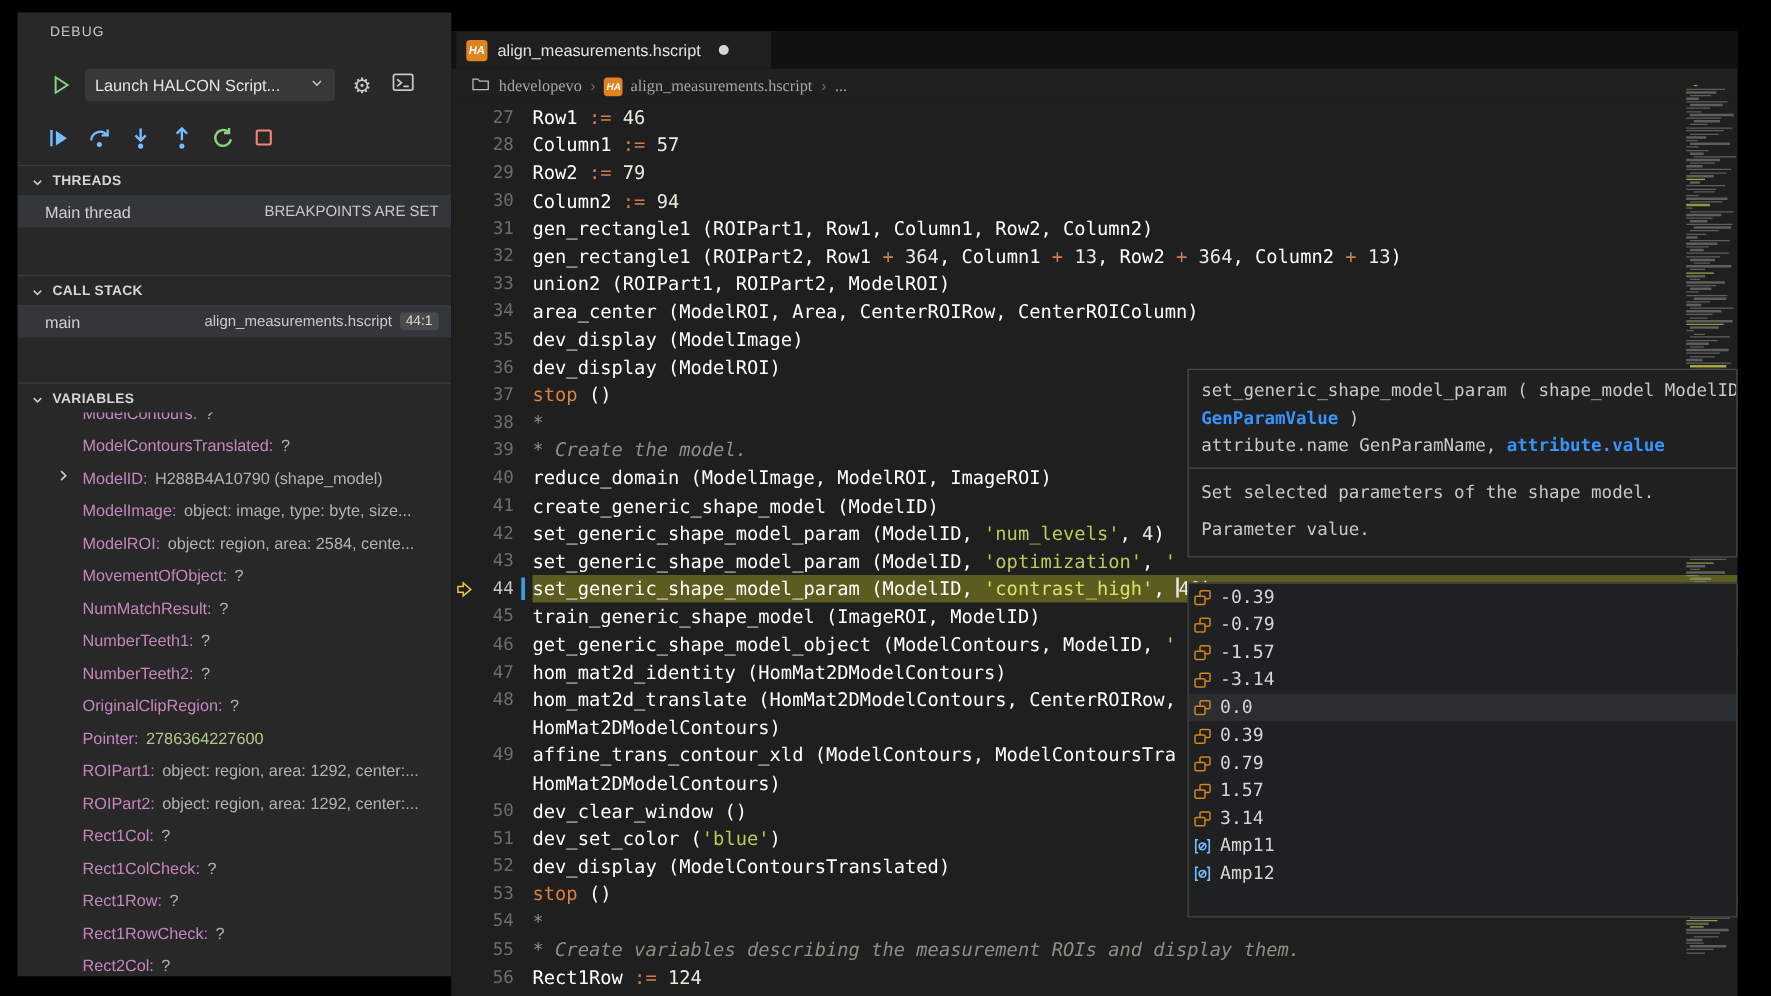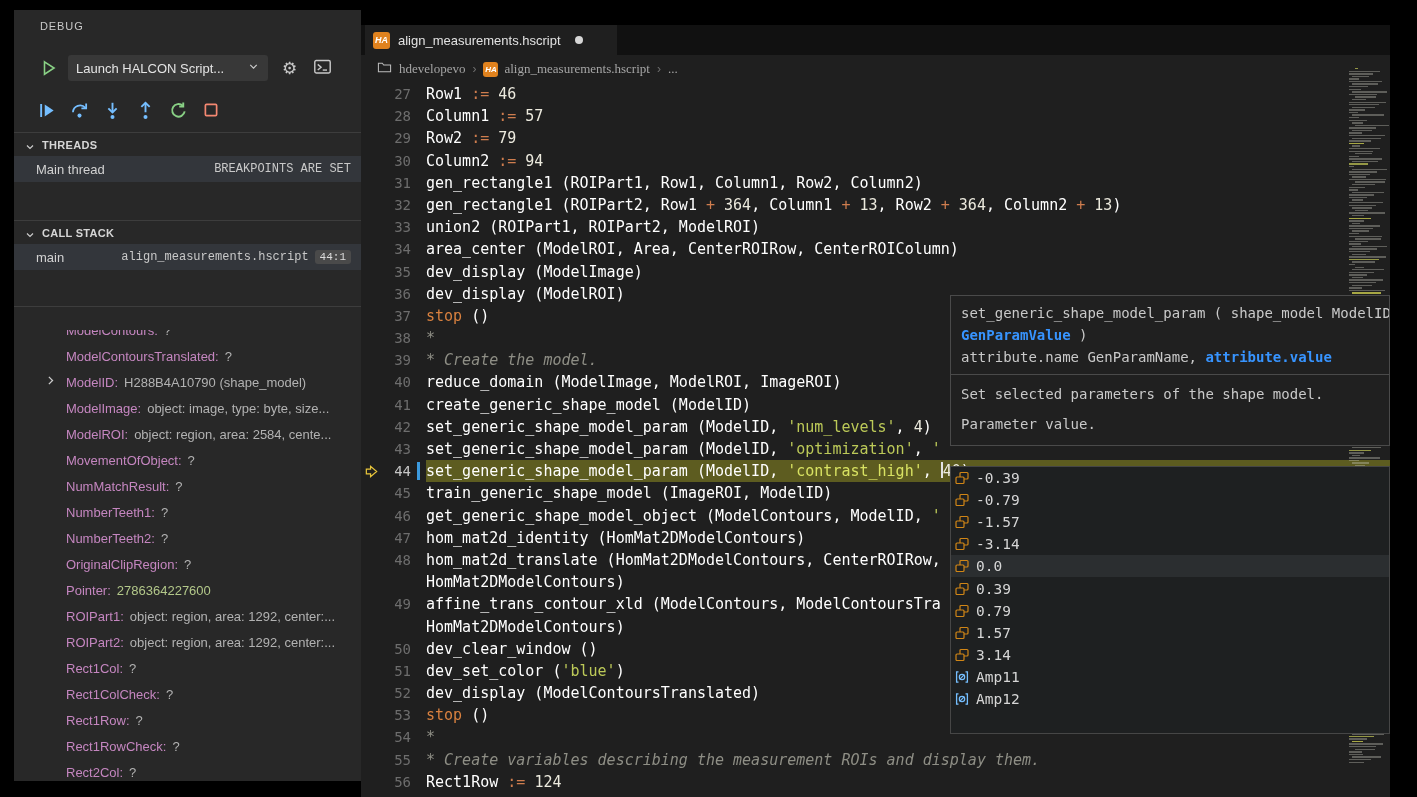--- a/index.html
+++ b/index.html
@@ -18,21 +18,21 @@
   .console-ic{margin-left:16px;cursor:pointer;}
   .stepbar{position:absolute;left:22px;top:86px;height:28px;display:flex;gap:13px;align-items:center;}
   .dbg-btn{width:20px;height:20px;cursor:pointer;display:flex;align-items:center;justify-content:center;}
   .sb-div{position:absolute;left:0;width:347px;height:1px;background:#3d3d3d;}
   .sec-hdr{position:absolute;left:0;width:347px;height:22px;display:flex;align-items:center;cursor:pointer;}
   .sec-hdr .chev{margin-left:10px;width:12px;height:12px;}
   .sec-hdr .txt{margin-left:6px;font-size:11px;font-weight:bold;color:#d6d6d6;letter-spacing:.3px;}
   .sel-row{position:absolute;left:0;width:347px;height:26px;background:#33363b;display:flex;align-items:center;
     font-size:13px;color:#d2d2d2;cursor:pointer;}
   .sel-row .nm{margin-left:22px;}
-  .sel-row .right{margin-left:auto;margin-right:10px;display:flex;align-items:center;gap:6px;font-size:12px;color:#c9c9c9;font-family:Liberation Mono, monospace;}
+  .sel-row .right{margin-left:auto;margin-right:10px;display:flex;align-items:center;gap:6px;font-size:12px;color:#c9c9c9;}
   .badge{background:#4a4a4a;color:#dcdcdc;font-size:11px;border-radius:3px;padding:1px 5px;}
   .vars{position:absolute;left:0;top:320px;bottom:0;width:347px;overflow:hidden;}
   .var-row{height:26px;display:flex;align-items:center;font-size:13px;white-space:nowrap;overflow:hidden;cursor:pointer;}
   .var-row.clipped{margin-top:-13px;}
   .var-row .vchev{width:14px;margin-left:30px;flex:none;}
   .var-row .vname{margin-left:52px;color:#c586c0;flex:none;}
   .var-row .vchev + .vname{margin-left:8px;}
   .var-row .vval{margin-left:6px;color:#b2b2b2;}
   .var-row .vval.num{color:#b3c88a;}
 
@@ -193,20 +193,28 @@
     <div class="sel-row" style="top:234px">
       <span class="nm">main</span>
       <span class="right">
         <span>align_measurements.hscript</span>
         <span class="badge">44:1</span>
       </span>
     </div>
 
     <div class="sb-div" style="top:296px"></div>
 
+    <div class="sec-hdr" style="top:298px">
+      <span class="chev">
+        <svg viewBox="0 0 16 16" width="12" height="12">
+            <path d="M4 6 L8 10 L12 6" fill="none" stroke="#cccccc" stroke-width="1.6"></path>
+          </svg>
+      </span>
+      <span class="txt">VARIABLES</span>
+    </div>
     <div class="vars" id="vars">
         <div class="var-row clipped">
           <span class="vname">ModelContours:</span>
           <span class="vval">?</span>
         </div>
         <div class="var-row">
           <span class="vname">ModelContoursTranslated:</span>
           <span class="vval">?</span>
         </div>
         <div class="var-row">

